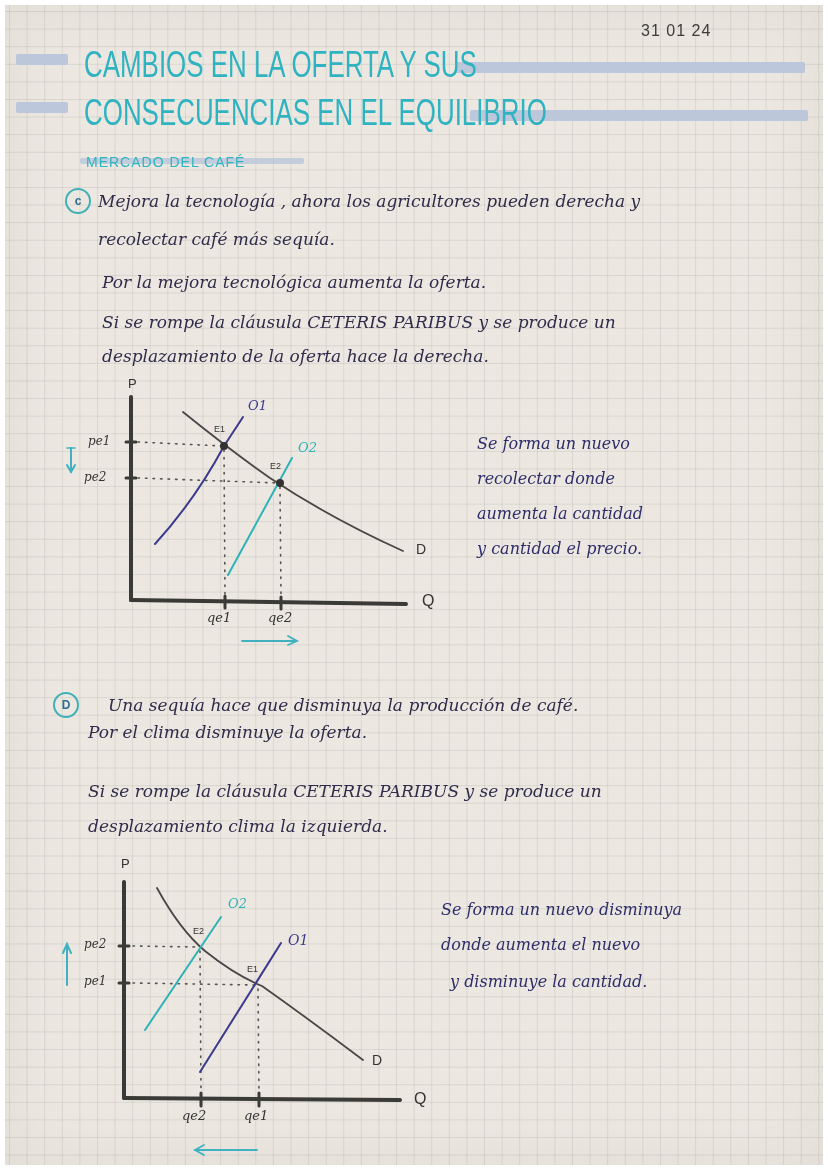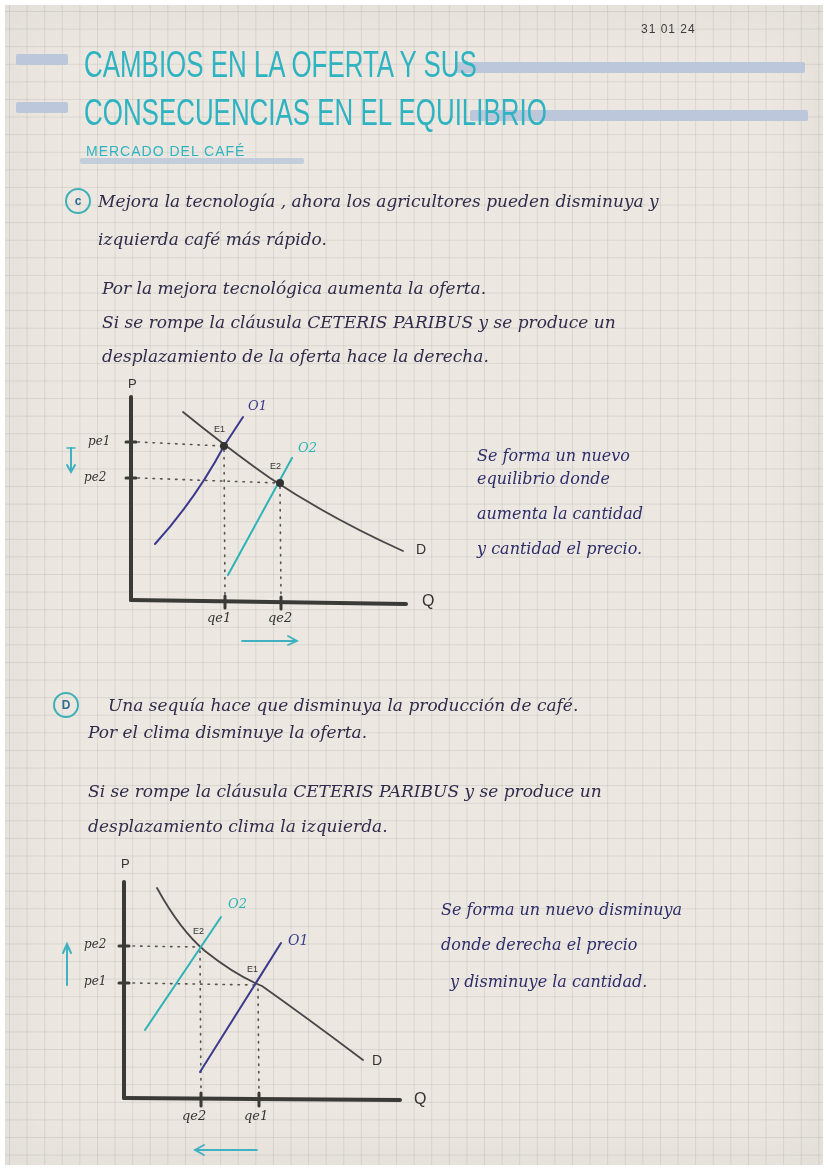--- a/index.html
+++ b/index.html
@@ -11,22 +11,22 @@
              linear-gradient(to right, rgba(150,150,150,0.22) 1px, transparent 1px),
              linear-gradient(to bottom, rgba(150,150,150,0.22) 1px, transparent 1px);
            background-size:17.6px 17.6px;
            background-position:4px 6px;
            box-shadow: inset 0 0 60px rgba(120,110,100,0.10); }
   .abs { position:absolute; white-space:nowrap; }
   .hl { position:absolute; background:#b9c5da; height:11px; border-radius:2px; opacity:0.95; }
   .title { font-family:"Liberation Sans Narrow","Liberation Sans", sans-serif; color:#2fb3c0;
            font-size:36px; letter-spacing:0px; transform:scaleX(0.72); transform-origin:left top;
            font-weight:400; }
-  .subtitle { font-family:"Liberation Sans", sans-serif; color:#2fb3c0; font-size:14px; letter-spacing:1px; }
-  .date { font-family:"Liberation Sans", sans-serif; color:#3c3c3c; font-size:12px; letter-spacing:1px; }
+  .subtitle { font-family:"Liberation Sans", sans-serif; color:#2fb3c0; font-size:14px; letter-spacing:1px;margin-top:11px; }
+  .date { font-family:"Liberation Sans", sans-serif; color:#3c3c3c; font-size:16px; letter-spacing:1px; }
   .hand { font-family:"DejaVu Serif", serif; font-style:italic; color:#2f2b4a; font-size:17px; }
   .hand-sm { font-family:"DejaVu Serif", serif; font-style:italic; color:#2e2d6a; font-size:16px; }
   .circle { position:absolute; width:22px; height:22px; border:2px solid #3fb1b6; border-radius:50%;
             color:#2e6f8f; font-family:"Liberation Sans", sans-serif; font-size:12px; font-weight:bold;
             display:flex; align-items:center; justify-content:center; }
   svg { position:absolute; left:0; top:0; }
 </style>
 </head>
 <body>
 
@@ -41,28 +41,28 @@
 
 <div class="abs title" style="left:84px; top:44px;">CAMBIOS EN LA OFERTA Y SUS</div>
 <div class="abs title" style="left:84px; top:92px;">CONSECUENCIAS EN EL EQUILIBRIO</div>
 
 <div class="hl" style="left:80px; top:158px; width:224px; height:6px; opacity:0.8;"></div>
 <div class="abs subtitle" style="left:86px; top:143px;">MERCADO DEL CAFÉ</div>
 
 <div class="circle" style="left:65px; top:188px;">
     <span>c</span>
   </div>
-<div class="abs hand" style="left:98px; top:191px;">Mejora la tecnología , ahora los agricultores pueden disminuya y</div>
-<div class="abs hand" style="left:98px; top:229px;">izquierda café más rápido.</div>
-<div class="abs hand" style="left:102px; top:278px;">Por la mejora tecnológica aumenta la oferta.</div>
+<div class="abs hand" style="left:98px; top:191px;">Mejora la tecnología , ahora los agricultores pueden derecha y</div>
+<div class="abs hand" style="left:98px; top:229px;">recolectar café más sequía.</div>
+<div class="abs hand" style="left:102px; top:272px;">Por la mejora tecnológica aumenta la oferta.</div>
 <div class="abs hand" style="left:102px; top:312px;">Si se rompe la cláusula CETERIS PARIBUS y se produce un</div>
 <div class="abs hand" style="left:102px; top:346px;">desplazamiento de la oferta hace la derecha.</div>
 
-<div class="abs hand-sm" style="left:477px; top:434px;margin-top:12px;">Se forma un nuevo</div>
-<div class="abs hand-sm" style="left:477px; top:469px;">equilibrio donde</div>
+<div class="abs hand-sm" style="left:477px; top:434px;">Se forma un nuevo</div>
+<div class="abs hand-sm" style="left:477px; top:469px;">recolectar donde</div>
 <div class="abs hand-sm" style="left:477px; top:504px;">aumenta la cantidad</div>
 <div class="abs hand-sm" style="left:477px; top:539px;">y cantidad el precio.</div>
 
 <svg width="828" height="1171">
   <g fill="none" stroke-linecap="round">
 
     <line x1="131" y1="397" x2="131" y2="600" stroke="#3a3a36" stroke-width="4"></line>
     <line x1="131" y1="600" x2="406" y2="604" stroke="#3a3a36" stroke-width="4"></line>
 
     <line x1="126" y1="442" x2="136" y2="442" stroke="#3a3a36" stroke-width="3"></line>
@@ -105,21 +105,21 @@
 
 <div class="circle" style="left:53px; top:692px;">
     <span>D</span>
   </div>
 <div class="abs hand" style="left:108px; top:695px;">Una sequía hace que disminuya la producción de café.</div>
 <div class="abs hand" style="left:88px; top:722px;">Por el clima disminuye la oferta.</div>
 <div class="abs hand" style="left:88px; top:781px;">Si se rompe la cláusula CETERIS PARIBUS y se produce un</div>
 <div class="abs hand" style="left:88px; top:816px;">desplazamiento clima la izquierda.</div>
 
 <div class="abs hand-sm" style="left:441px; top:900px;">Se forma un nuevo disminuya</div>
-<div class="abs hand-sm" style="left:441px; top:935px;">donde derecha el precio</div>
+<div class="abs hand-sm" style="left:441px; top:935px;">donde aumenta el nuevo</div>
 <div class="abs hand-sm" style="left:450px; top:972px;">y disminuye la cantidad.</div>
 
 <svg width="828" height="1171">
   <g fill="none" stroke-linecap="round">
     <line x1="124" y1="882" x2="124" y2="1098" stroke="#3a3a36" stroke-width="4"></line>
     <line x1="124" y1="1098" x2="400" y2="1100" stroke="#3a3a36" stroke-width="4"></line>
     <line x1="119" y1="946" x2="129" y2="946" stroke="#3a3a36" stroke-width="3"></line>
     <line x1="119" y1="983" x2="129" y2="983" stroke="#3a3a36" stroke-width="3"></line>
     <line x1="201" y1="1093" x2="201" y2="1106" stroke="#3a3a36" stroke-width="3"></line>
     <line x1="259" y1="1093" x2="259" y2="1106" stroke="#3a3a36" stroke-width="3"></line>

